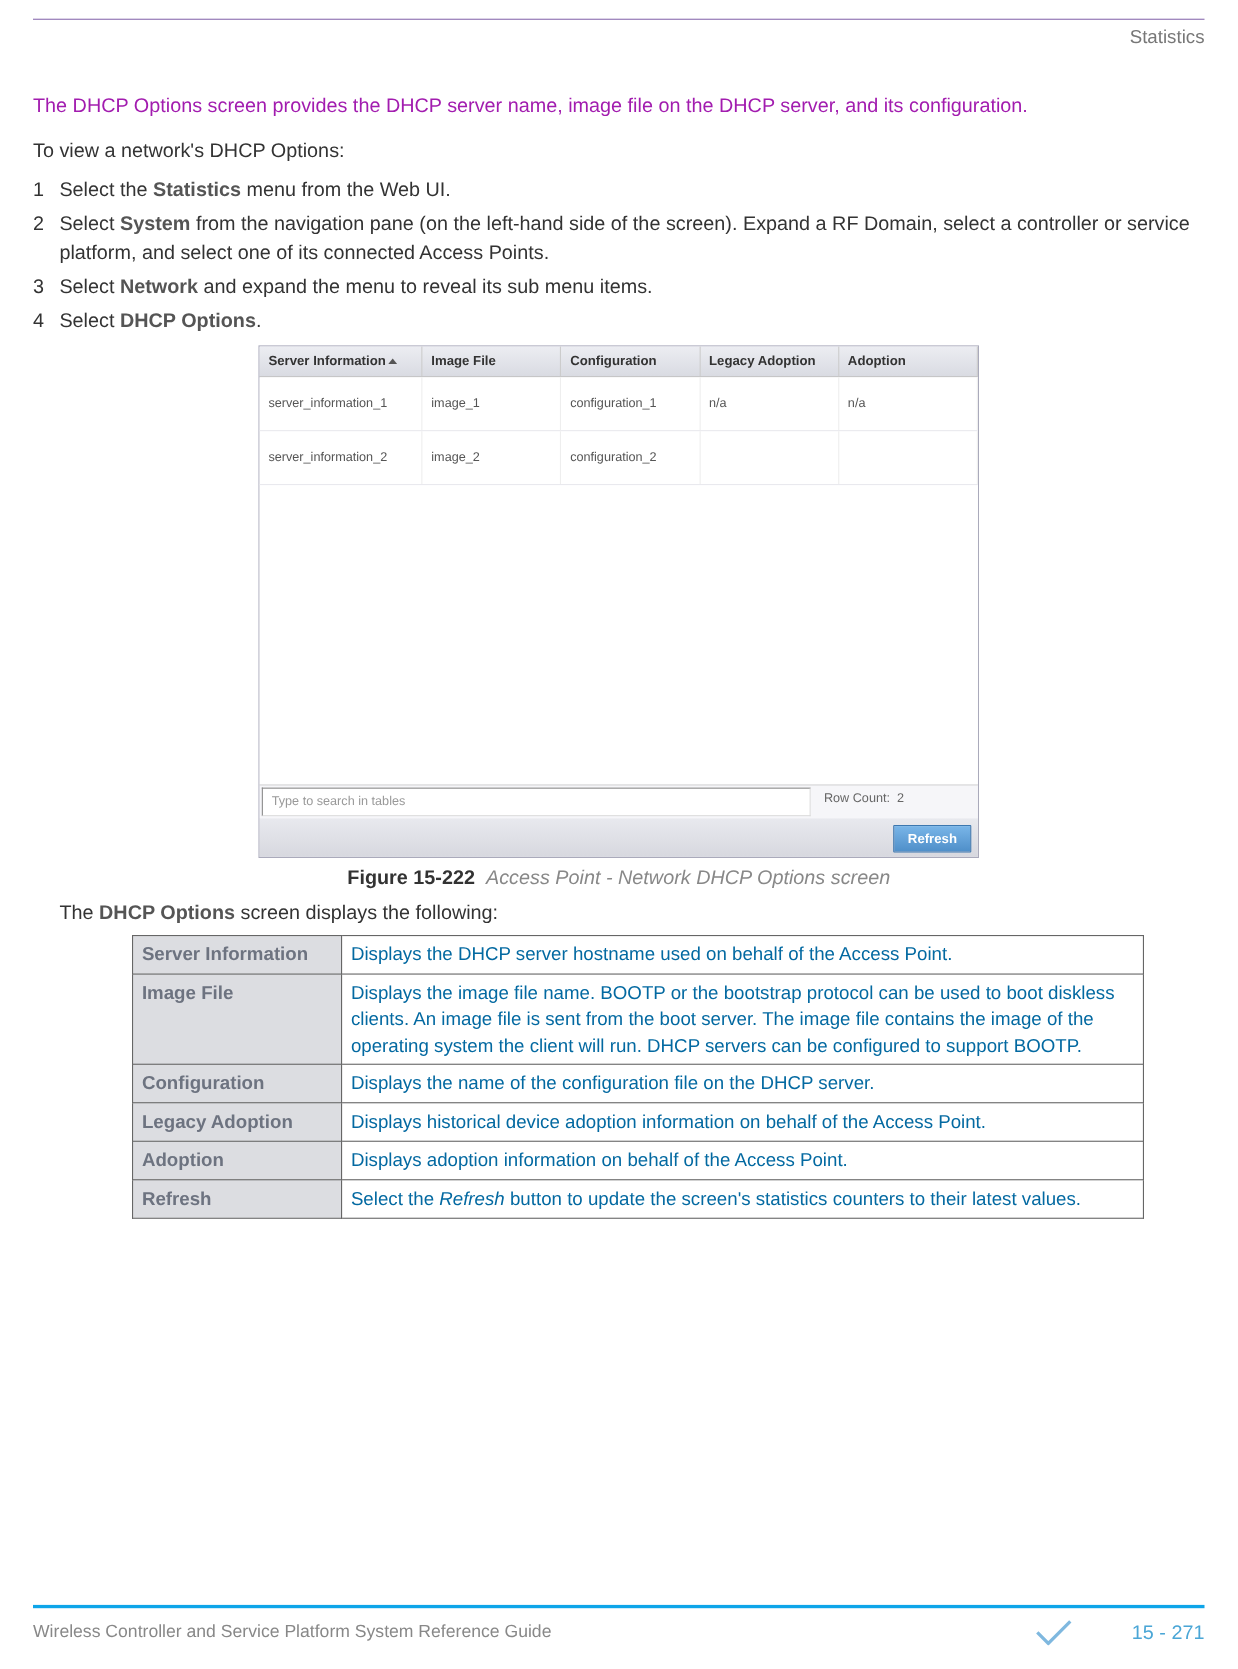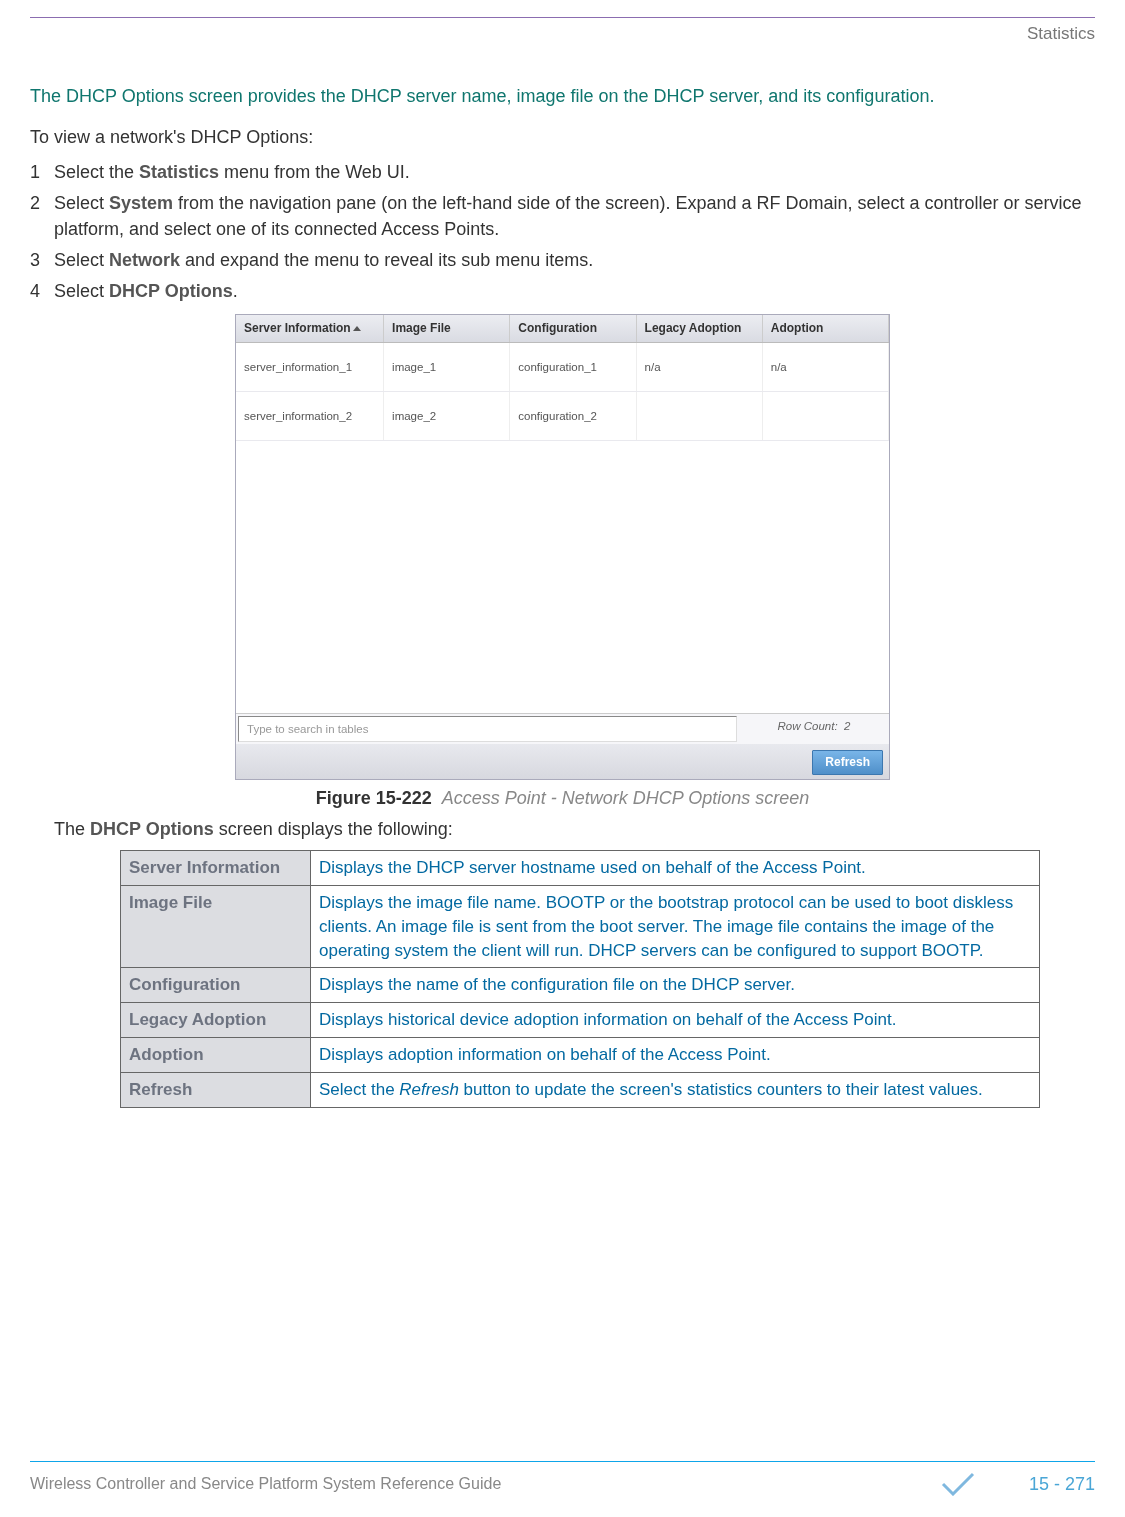--- a/index.html
+++ b/index.html
@@ -18,21 +18,21 @@
   .topbar {
     border-bottom: 1px solid #8b6db0;
     height: 18px;
   }
   .header-title {
     text-align: right;
     font-size: 17px;
     color: #777;
     margin: 4px 0 38px 0;
   }
-  .intro { margin-bottom: 14px; color: #0f766e; }
+  .intro { margin-bottom: 14px; color: #a21caf; }
   .subintro { margin-bottom: 10px; color: #333; margin-top: 16px; }
   ol.steps { list-style: none; padding: 0; margin: 0 0 10px 0; }
   ol.steps li {
     display: flex;
     margin-bottom: 6px;
     color: #333;
   }
   ol.steps li .num {
     min-width: 24px;
     color: #333;
@@ -79,21 +79,21 @@
   .fig-row .cell:first-child{flex:1.2;}
   .fig-search-row{
     display:flex; border-top:1px solid #ccc; background:#f6f6f9;
     font-size:11.5px; color:#666;
   }
   .fig-search-row .searchbox{
     flex:1; padding:4px 8px; background:#fff; border:1px inset #ddd; margin:2px;
     color:#999;
   }
   .fig-search-row .rowcount{
-    flex:0 0 150px; text-align:center; padding:4px 10px;font-style:italic;
+    flex:0 0 150px; text-align:left; padding:4px 10px;
   }
   .fig-button-row{
     background:linear-gradient(#e8e9ee,#d7d8df);
     text-align:right; padding:4px 6px;
   }
   .fig-button-row .refresh-btn{
     display:inline-block;
     background:linear-gradient(#79b5e8,#4f8fc9);
     border:1px solid #3c77af;
     color:#fff;
@@ -124,21 +124,21 @@
   table.desc td.key{
     width:190px;
     background:#dcdde1;
     color:#6d7380;
     font-weight:600;
   }
   .footer{
     position:absolute;
     bottom:20px;
     left:30px; right:30px;
-    border-top:1px solid #0ea5e9;
+    border-top:3px solid #0ea5e9;
     padding-top:10px;
     display:flex;
     justify-content:space-between;
     align-items:center;
     color:#888;
     font-size:16px;
     text-align:right;
   }
   .footer .pageno{
     color:#4aa6d6; font-size:18px;

